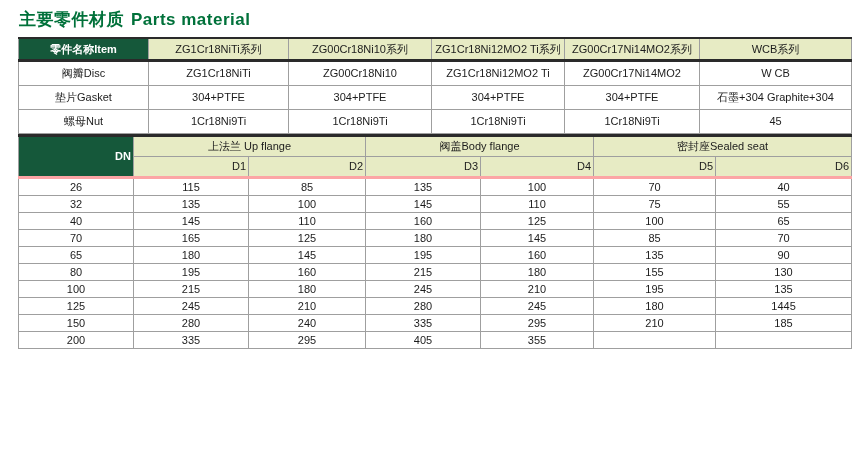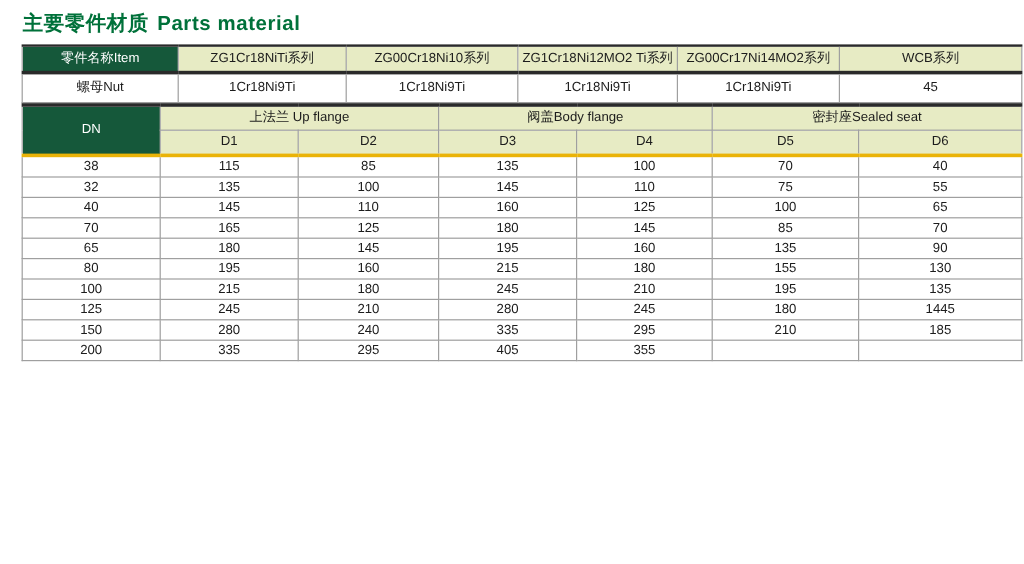--- a/index.html
+++ b/index.html
@@ -46,26 +46,26 @@
   .tbl1 thead th {
     height: 20px;
     border-top: 2px solid #2a2a2a;
     border-bottom: 3px solid #2a2a2a;
   }
   .tbl1 td { height: 23px; }
   
   .tbl2 thead th { height: 19px; }
   .tbl2 thead tr.group-row th { border-top: 3px solid #2a2a2a; }
   .tbl2 thead tr.sub-row th, 
-  .tbl2 thead th.dn { border-bottom: 3px solid #eab308; }
+  .tbl2 thead th.dn { border-bottom: 3px solid #fca5a5; text-align: right; }
   .tbl2 td { height: 16px; }
   th.dark {
     background: var(--header-dark, #15583a);
     color: #ffffff;
-    font-weight: normal;
+    font-weight: bold;
   }
   th.light {
     background: var(--header-light, #e7ebc4);
     color: #1c1c1c;
     font-weight: normal;
   }
 </style>
 </head>
 <body>
 
@@ -87,20 +87,36 @@
           <th class="dark">零件名称Item</th>
           <th class="light">ZG1Cr18NiTi系列</th>
           <th class="light">ZG00Cr18Ni10系列</th>
           <th class="light">ZG1Cr18Ni12MO2 Ti系列</th>
           <th class="light">ZG00Cr17Ni14MO2系列</th>
           <th class="light">WCB系列</th>
         </tr>
     </thead>
     <tbody id="t1-body">
         <tr>
+          <td>阀瓣Disc</td>
+          <td>ZG1Cr18NiTi</td>
+          <td>ZG00Cr18Ni10</td>
+          <td>ZG1Cr18Ni12MO2 Ti</td>
+          <td>ZG00Cr17Ni14MO2</td>
+          <td>W CB</td>
+        </tr>
+        <tr>
+          <td>垫片Gasket</td>
+          <td>304+PTFE</td>
+          <td>304+PTFE</td>
+          <td>304+PTFE</td>
+          <td>304+PTFE</td>
+          <td>石墨+304 Graphite+304</td>
+        </tr>
+        <tr>
           <td>螺母Nut</td>
           <td>1Cr18Ni9Ti</td>
           <td>1Cr18Ni9Ti</td>
           <td>1Cr18Ni9Ti</td>
           <td>1Cr18Ni9Ti</td>
           <td>45</td>
         </tr>
       </tbody>
   </table>
 
@@ -126,21 +142,21 @@
           <th class="light">D1</th>
           <th class="light">D2</th>
           <th class="light">D3</th>
           <th class="light">D4</th>
           <th class="light">D5</th>
           <th class="light">D6</th>
         </tr>
     </thead>
     <tbody id="t2-body">
         <tr>
-          <td>38</td>
+          <td>26</td>
           <td>115</td>
           <td>85</td>
           <td>135</td>
           <td>100</td>
           <td>70</td>
           <td>40</td>
         </tr>
         <tr>
           <td>32</td>
           <td>135</td>

